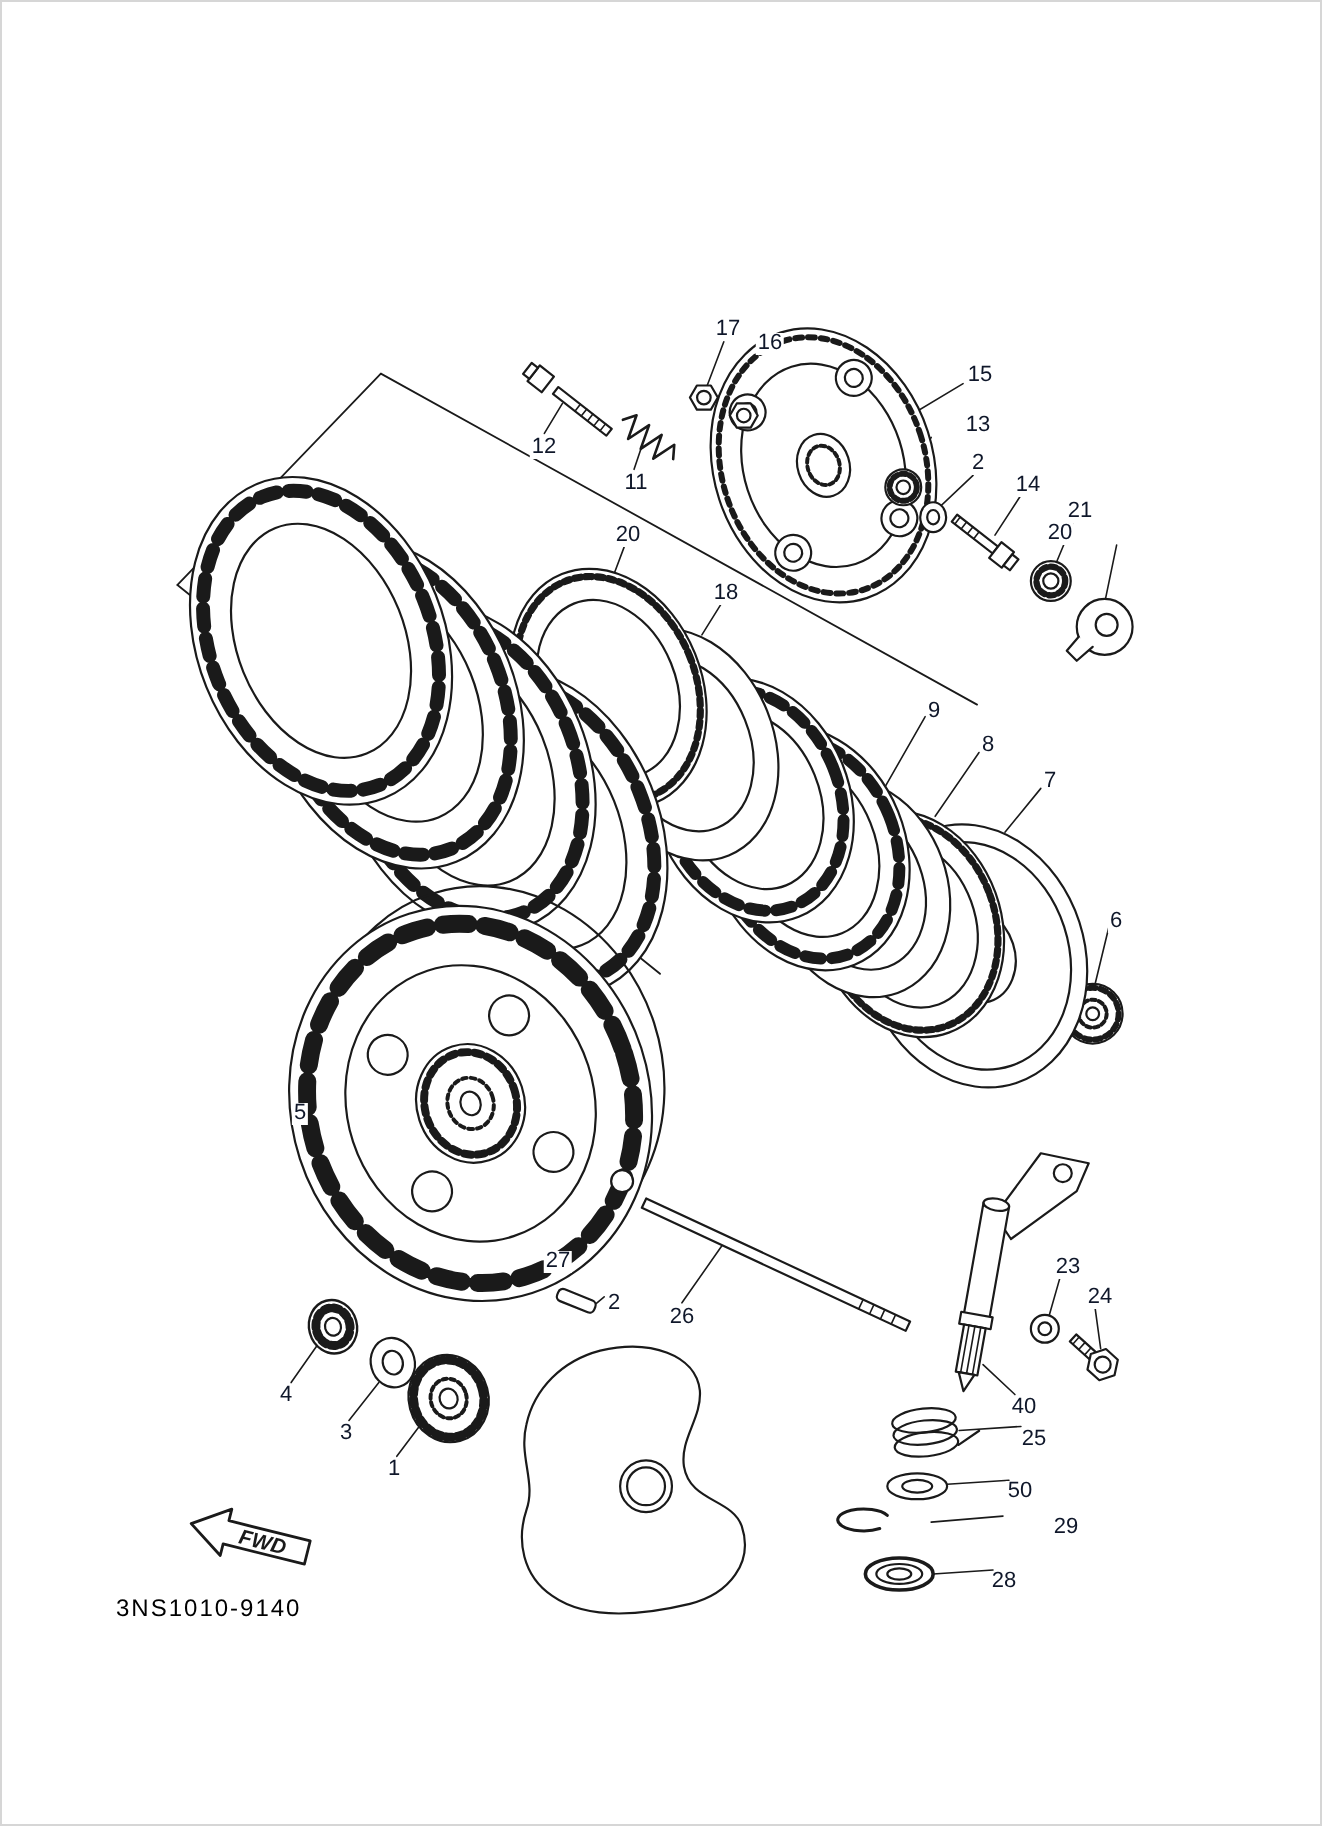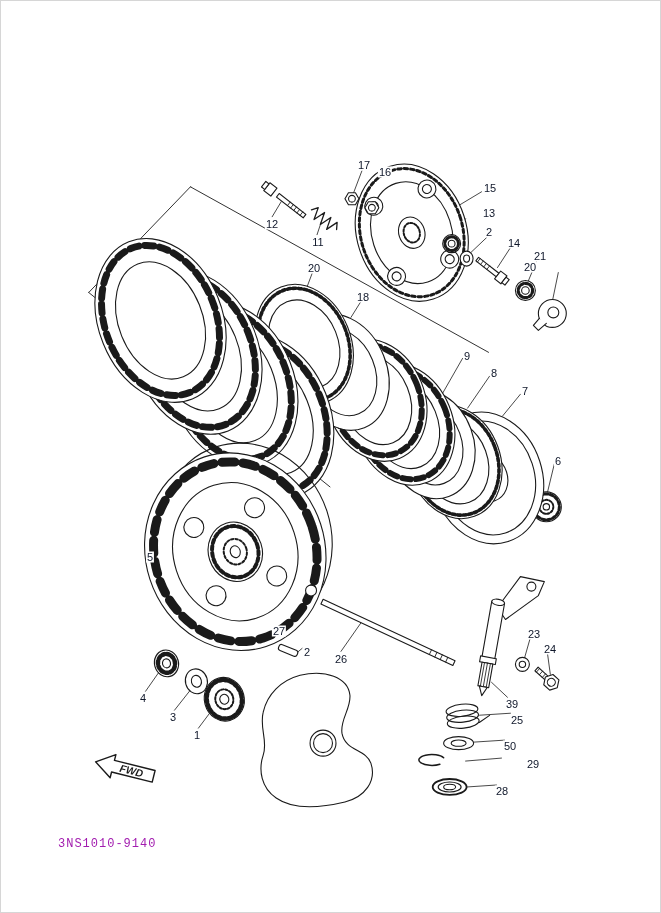--- a/index.html
+++ b/index.html
@@ -7,22 +7,22 @@
     position:relative;width:661px;height:913px;background:#fff;
     border:1px solid #d6d6d6;box-sizing:border-box;overflow:hidden;
     font-family:"Liberation Sans",sans-serif;
   }
   svg.art{position:absolute;left:0;top:0;width:100%;height:100%;}
   .callout{
     position:absolute;transform:translate(-50%,-50%);
     font-size:11px;line-height:1;color:#0f172a;background:#fff;padding:0 1px;
   }
   .diagram-code{
-    position:absolute;left:57px;top:796px;color:#a21caf;
-    font-family:Liberation Mono, monospace;font-size:12px;letter-spacing:1px;margin-top:40px;
+    position:absolute;left:57px;top:796px;color:#000000;
+    font-family:Liberation Sans, sans-serif;font-size:12px;letter-spacing:1px;
   }
 </style>
 </head>
 <body>
 
 <div class="canvas">
 
   <svg class="art" viewBox="0 0 661 913">
     <g stroke="#1a1a1a" stroke-width="1.1" fill="none" stroke-linecap="round" stroke-linejoin="round">
 
@@ -331,21 +331,21 @@
   <div class="callout" style="left:271px;top:223px">12</div>
   <div class="callout" style="left:488px;top:212px">13</div>
   <div class="callout" style="left:513px;top:242px">14</div>
   <div class="callout" style="left:488px;top:231px">2</div>
   <div class="callout" style="left:384px;top:171px">16</div>
   <div class="callout" style="left:363px;top:164px">17</div>
   <div class="callout" style="left:313px;top:267px">20</div>
   <div class="callout" style="left:362px;top:296px">18</div>
   <div class="callout" style="left:529px;top:266px">20</div>
   <div class="callout" style="left:539px;top:255px">21</div>
-  <div class="callout" style="left:511px;top:703px">39</div>
+  <div class="callout" style="left:511px;top:703px">40</div>
   <div class="callout" style="left:533px;top:633px">23</div>
   <div class="callout" style="left:549px;top:648px">24</div>
   <div class="callout" style="left:516px;top:719px">25</div>
   <div class="callout" style="left:340px;top:658px">26</div>
   <div class="callout" style="left:278px;top:630px">27</div>
   <div class="callout" style="left:501px;top:790px">28</div>
   <div class="callout" style="left:532px;top:763px">29</div>
   <div class="callout" style="left:509px;top:745px">50</div>
 
   <div class="diagram-code">3NS1010-9140</div>

